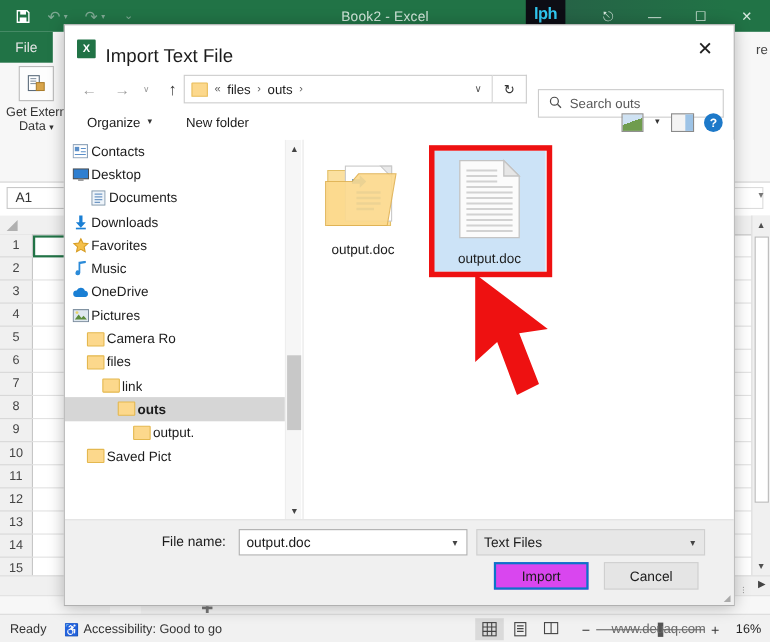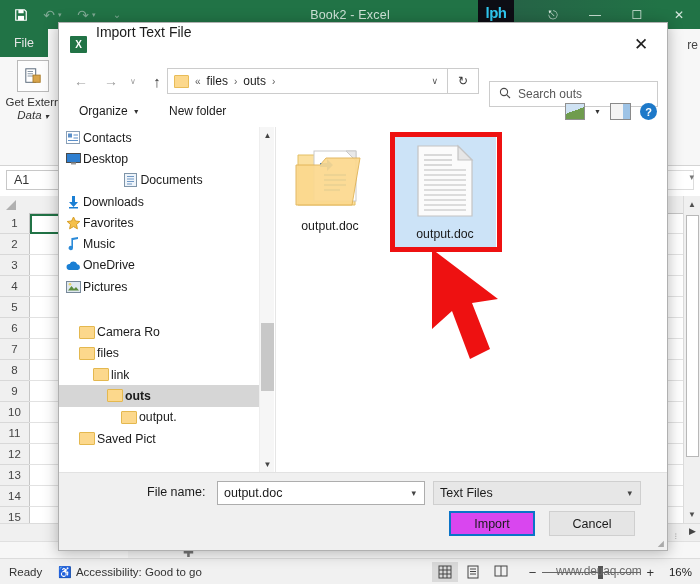--- a/index.html
+++ b/index.html
@@ -63,21 +63,21 @@
   .ribbon-grp {
     position: absolute; left: 4px; top: 60px; width: 58px;
     display: flex; flex-direction: column; align-items: center;
     font-size: 11.5px; color: #333; line-height: 13px;
   }
   .ged-icon {
     width: 30px; height: 30px; border: 1px solid #b9b9b9; background: #fdfdfd;
     display: flex; align-items: center; justify-content: center; margin-bottom: 4px;
   }
   .ged-label { text-align: center; white-space: nowrap; }
-  .ged-label2 { text-align: center; white-space: nowrap; font-style: italic; }
+  .ged-label2 { text-align: center; white-space: nowrap; }
   .xl-rightlbl {
     position: absolute; right: 2px; top: 38px; font-size: 12px; color: #444;
   }
 
   
   .xl-namebox {
     position: absolute; left: 6px; top: 170px; width: 62px; height: 20px;
     background: #fff; border: 1px solid #c8c8c8; font-size: 12.5px; color: #333;
     display: flex; align-items: center; padding-left: 7px; box-sizing: border-box;
   }
@@ -156,21 +156,21 @@
     background: #ffffff; border: 1px solid #b0b0b0;
     box-shadow: 0 2px 14px rgba(0,0,0,.28);
     box-sizing: border-box;
   }
   .dlg-title { position: absolute; left: 0; top: 0; width: 100%; height: 44px; }
   .dlg-appicon {
     position: absolute; left: 11px; top: 13px; width: 17px; height: 17px;
     background: #217346; border-radius: 1px; color: #fff; font-size: 10px; font-weight: bold;
     display: flex; align-items: center; justify-content: center;
   }
-  .dlg-titletext { position: absolute; left: 37px; top: 1px; font-size: 14px; color: #1b1b1b; }
+  .dlg-titletext { position: absolute; left: 37px; top: 18px; font-size: 17px; color: #1b1b1b; }
   .dlg-close { position: absolute; right: 6px; top: 6px; width: 40px; height: 30px; display: flex; align-items: center; justify-content: center; font-size: 17px; color: #202020; }
 
   
   .navbar { position: absolute; left: 0; top: 42px; width: 100%; height: 32px; }
   .nav-ic { position: absolute; top: 4px; height: 24px; display: flex; align-items: center; justify-content: center; font-size: 14px; }
   .nav-back { left: 10px; width: 24px; color: #9b9b9b; }
   .nav-fwd  { left: 40px; width: 24px; color: #9b9b9b; }
   .nav-hist { left: 66px; width: 16px; color: #9b9b9b; font-size: 8px; }
   .nav-up   { left: 86px; width: 24px; color: #3b3b3b; font-size: 15px; }
   .addrbar {
@@ -493,21 +493,21 @@
           </div>
           <div class="navrow" style="padding-left: 4px;">
             <span class="nr-ic">
               <svg width="15" height="12" viewBox="0 0 15 12">
                 <rect x="0.5" y="0.5" width="14" height="9" fill="#2f7fd0" stroke="#4a4a4a"></rect>
                 <rect x="5" y="9.5" width="5" height="2" fill="#9a9a9a"></rect>
               </svg>
             </span>
             <span class="nr-lbl">Desktop</span>
           </div>
-          <div class="navrow" style="padding-left: 5px; justify-content: center;">
+          <div class="navrow" style="padding-left: 20px;">
             <span class="nr-ic">
               <svg width="13" height="14" viewBox="0 0 13 14">
                 <rect x="0.5" y="0.5" width="12" height="13" fill="#eef4fa" stroke="#7e94a8"></rect>
                 <g stroke="#6f97c4">
                   <line x1="3" y1="3.5" x2="10" y2="3.5"></line>
                   <line x1="3" y1="6" x2="10" y2="6"></line>
                   <line x1="3" y1="8.5" x2="10" y2="8.5"></line>
                   <line x1="3" y1="11" x2="8" y2="11"></line>
                 </g>
               </svg>
@@ -550,21 +550,21 @@
           <div class="navrow" style="padding-left: 4px;">
             <span class="nr-ic">
               <svg width="15" height="12" viewBox="0 0 15 12">
                 <rect x="0.5" y="0.5" width="14" height="11" fill="#dfe8f0" stroke="#778899"></rect>
                 <path d="M2 9.5 L5.5 5 L8 8 L10 6 L13 9.5 z" fill="#5c8c3c"></path>
                 <circle cx="4" cy="3.2" r="1.3" fill="#e8d46a"></circle>
               </svg>
             </span>
             <span class="nr-lbl">Pictures</span>
           </div>
-          <div class="navrow" style="padding-left: 18px; margin-top: 24px;">
+          <div class="navrow" style="padding-left: 18px;">
             <span class="nr-ic">
               <span class="ic-folder"></span>
             </span>
             <span class="nr-lbl">Camera Ro</span>
           </div>
           <div class="navrow" style="padding-left: 18px;">
             <span class="nr-ic">
               <span class="ic-folder"></span>
             </span>
             <span class="nr-lbl">files</span>

